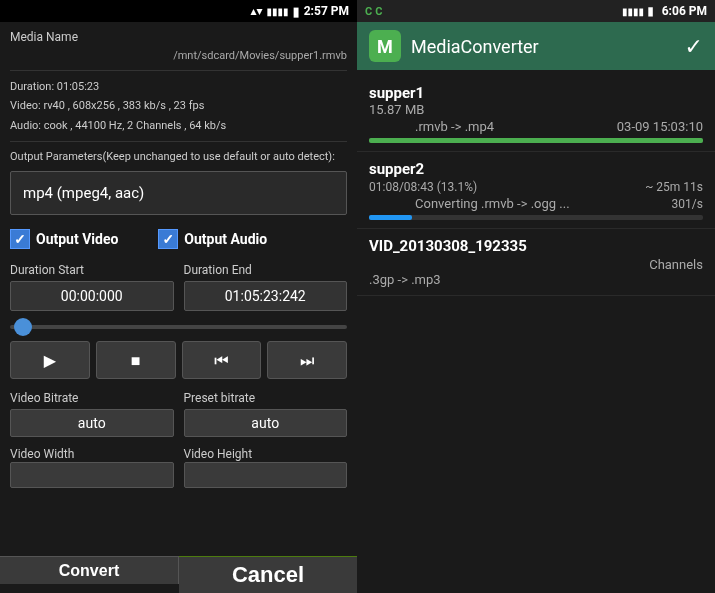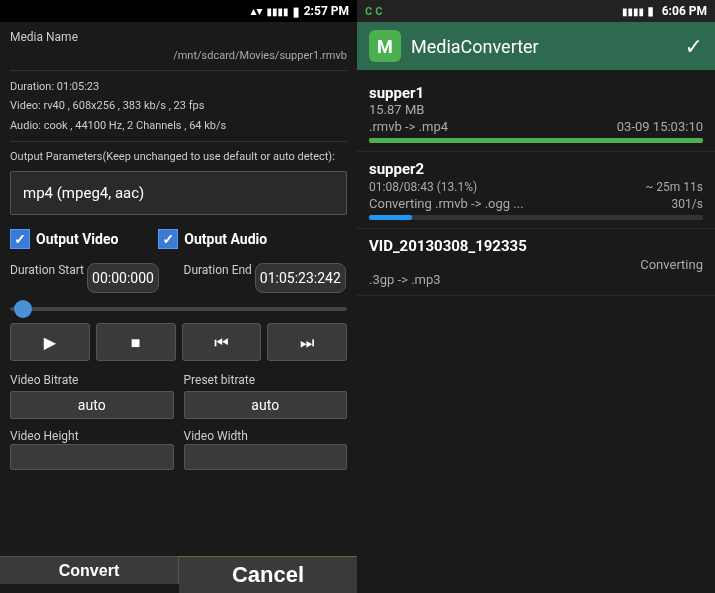--- a/index.html
+++ b/index.html
@@ -119,32 +119,32 @@
 
     .duration-row {
       display: flex;
       gap: 10px;
       margin: 4px 0;
     }
 
     .duration-col {
       flex: 1;
       display: flex;
-      flex-direction: row;
+      flex-direction: column;
       gap: 3px;
     }
 
     .duration-field {
       background: #333;
       border: 1px solid #555;
       color: #fff;
       font-size: 14px;
       text-align: center;
       padding: 6px 4px;
-      border-radius: 8px;
+      border-radius: 2px;
     }
 
     .slider-row {
       margin: 6px 0 4px;
     }
 
     .slider-track {
       width: 100%;
       height: 4px;
       background: #444;
@@ -335,20 +335,21 @@
     .conv-item-size {
       font-size: 13px;
       color: #aaa;
     }
 
     .conv-item-format-row {
       display: flex;
       justify-content: space-between;
       align-items: center;
       margin-top: 2px;
+      margin-left: 46px;
     }
 
     .conv-item-format {
       font-size: 13px;
       color: #aaa;
     }
 
     .conv-item-time {
       font-size: 13px;
       color: #aaa;
@@ -481,25 +482,25 @@
         <div class="bitrate-field">auto</div>
       </div>
       <div class="bitrate-col">
         <div class="section-label">Preset bitrate</div>
         <div class="bitrate-field">auto</div>
       </div>
     </div>
 
     <div class="dimension-row">
       <div class="dimension-col">
+        <div class="section-label">Video Width</div>
+        <div class="dimension-field"></div>
+      </div>
+      <div class="dimension-col">
         <div class="section-label">Video Height</div>
-        <div class="dimension-field"></div>
-      </div>
-      <div class="dimension-col">
-        <div class="section-label">Video Width</div>
         <div class="dimension-field"></div>
       </div>
     </div>
   </div>
 
   <div class="bottom-buttons">
     <button class="btn-convert">Convert</button>
     <button class="btn-cancel">Cancel</button>
   </div>
 </div>
@@ -549,19 +550,19 @@
       </div>
       <div class="progress-bar-container">
         <div class="progress-bar-fill progress-blue" style="width:13%;"></div>
       </div>
     </div>
 
     <div class="conv-item">
       <div class="conv-item-name">VID_20130308_192335</div>
       <div class="conv-item-format-row">
         <span class="conv-item-format"></span>
-        <span class="scheduled-label">Converting</span>
+        <span class="scheduled-label">Channels</span>
       </div>
       <div class="conv-item-format">.3gp -&gt; .mp3</div>
     </div>
 
   </div>
 </div>
 
 </body></html>

